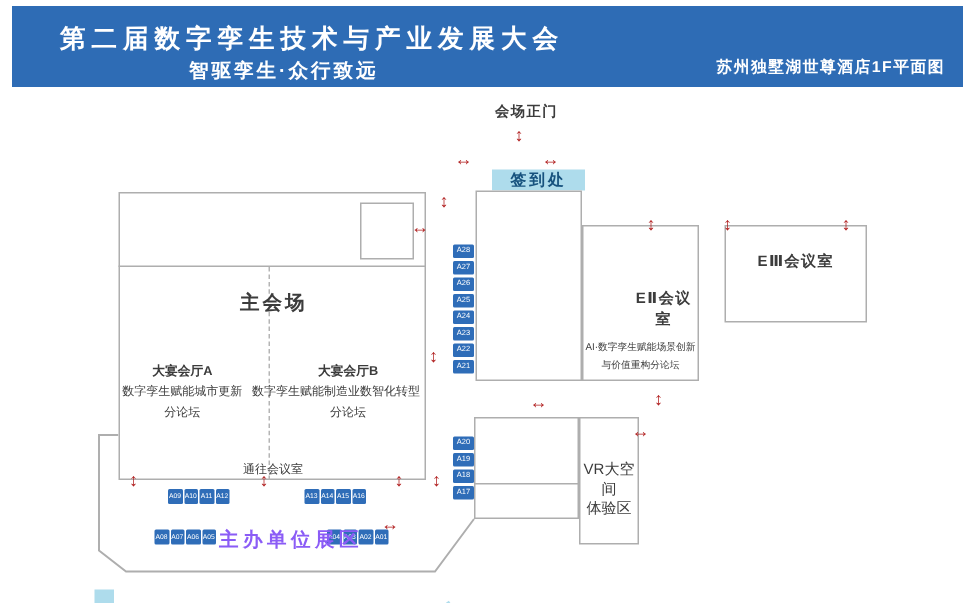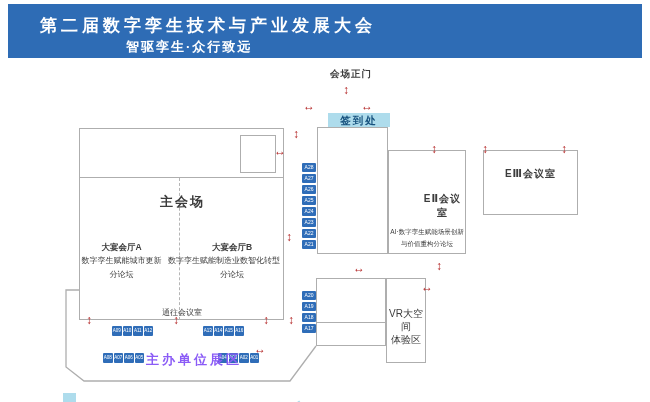--- a/index.html
+++ b/index.html
@@ -57,20 +57,21 @@
   svg.bounds{position:absolute;left:0;top:0;width:650px;height:340px;pointer-events:none;}
 </style>
 </head>
 <body>
 
 <div class="stage">
 
   <div class="header">
     <div class="title">第二届数字孪生技术与产业发展大会</div>
     <div class="subtitle">智驱孪生·众行致远</div>
+    <div class="venue">苏州独墅湖世尊酒店1F平面图</div>
   </div>
 
   <div class="map">
 
     <svg class="bounds" viewBox="0 0 650 340">
       <polyline points="79,228 66,228 66,305 84,319 290,319 316,284" fill="none" stroke="#aeaeae" stroke-width="1.3"></polyline>
     </svg>
 
     <div class="lbl" style="left:330px;top:6px;font-size:9.5px;font-weight:bold;letter-spacing:1px;">会场正门</div>
 

